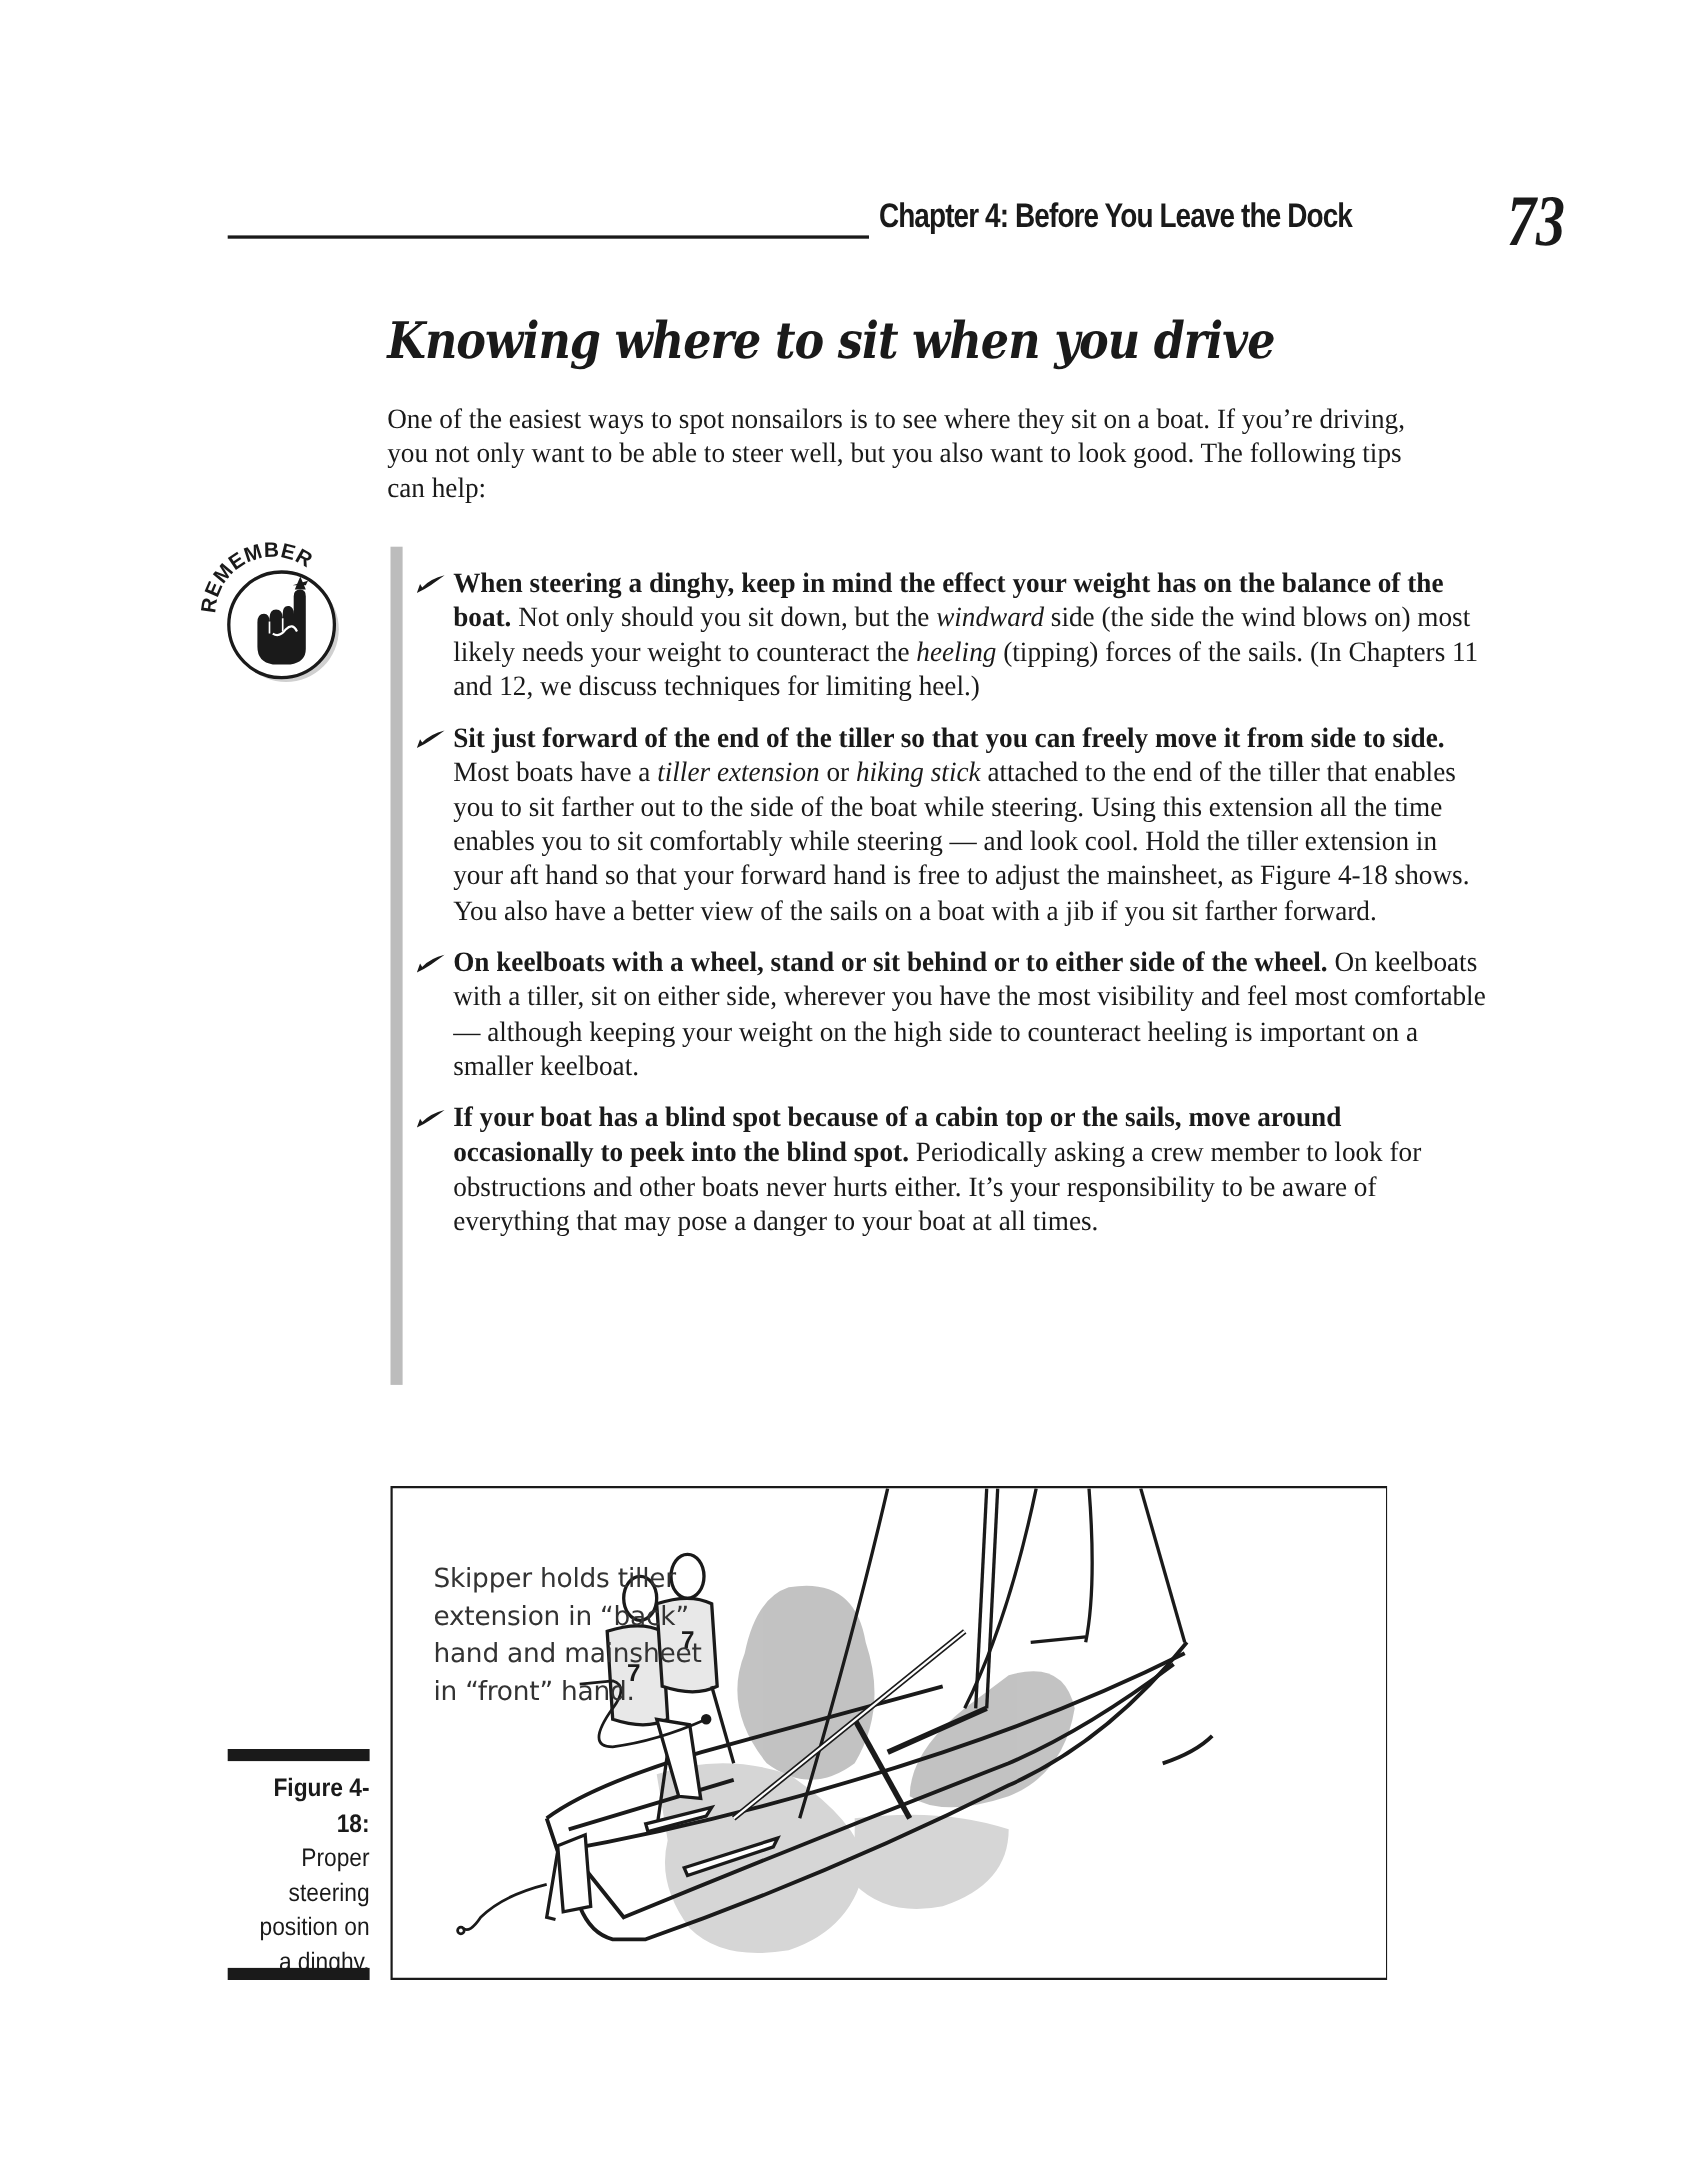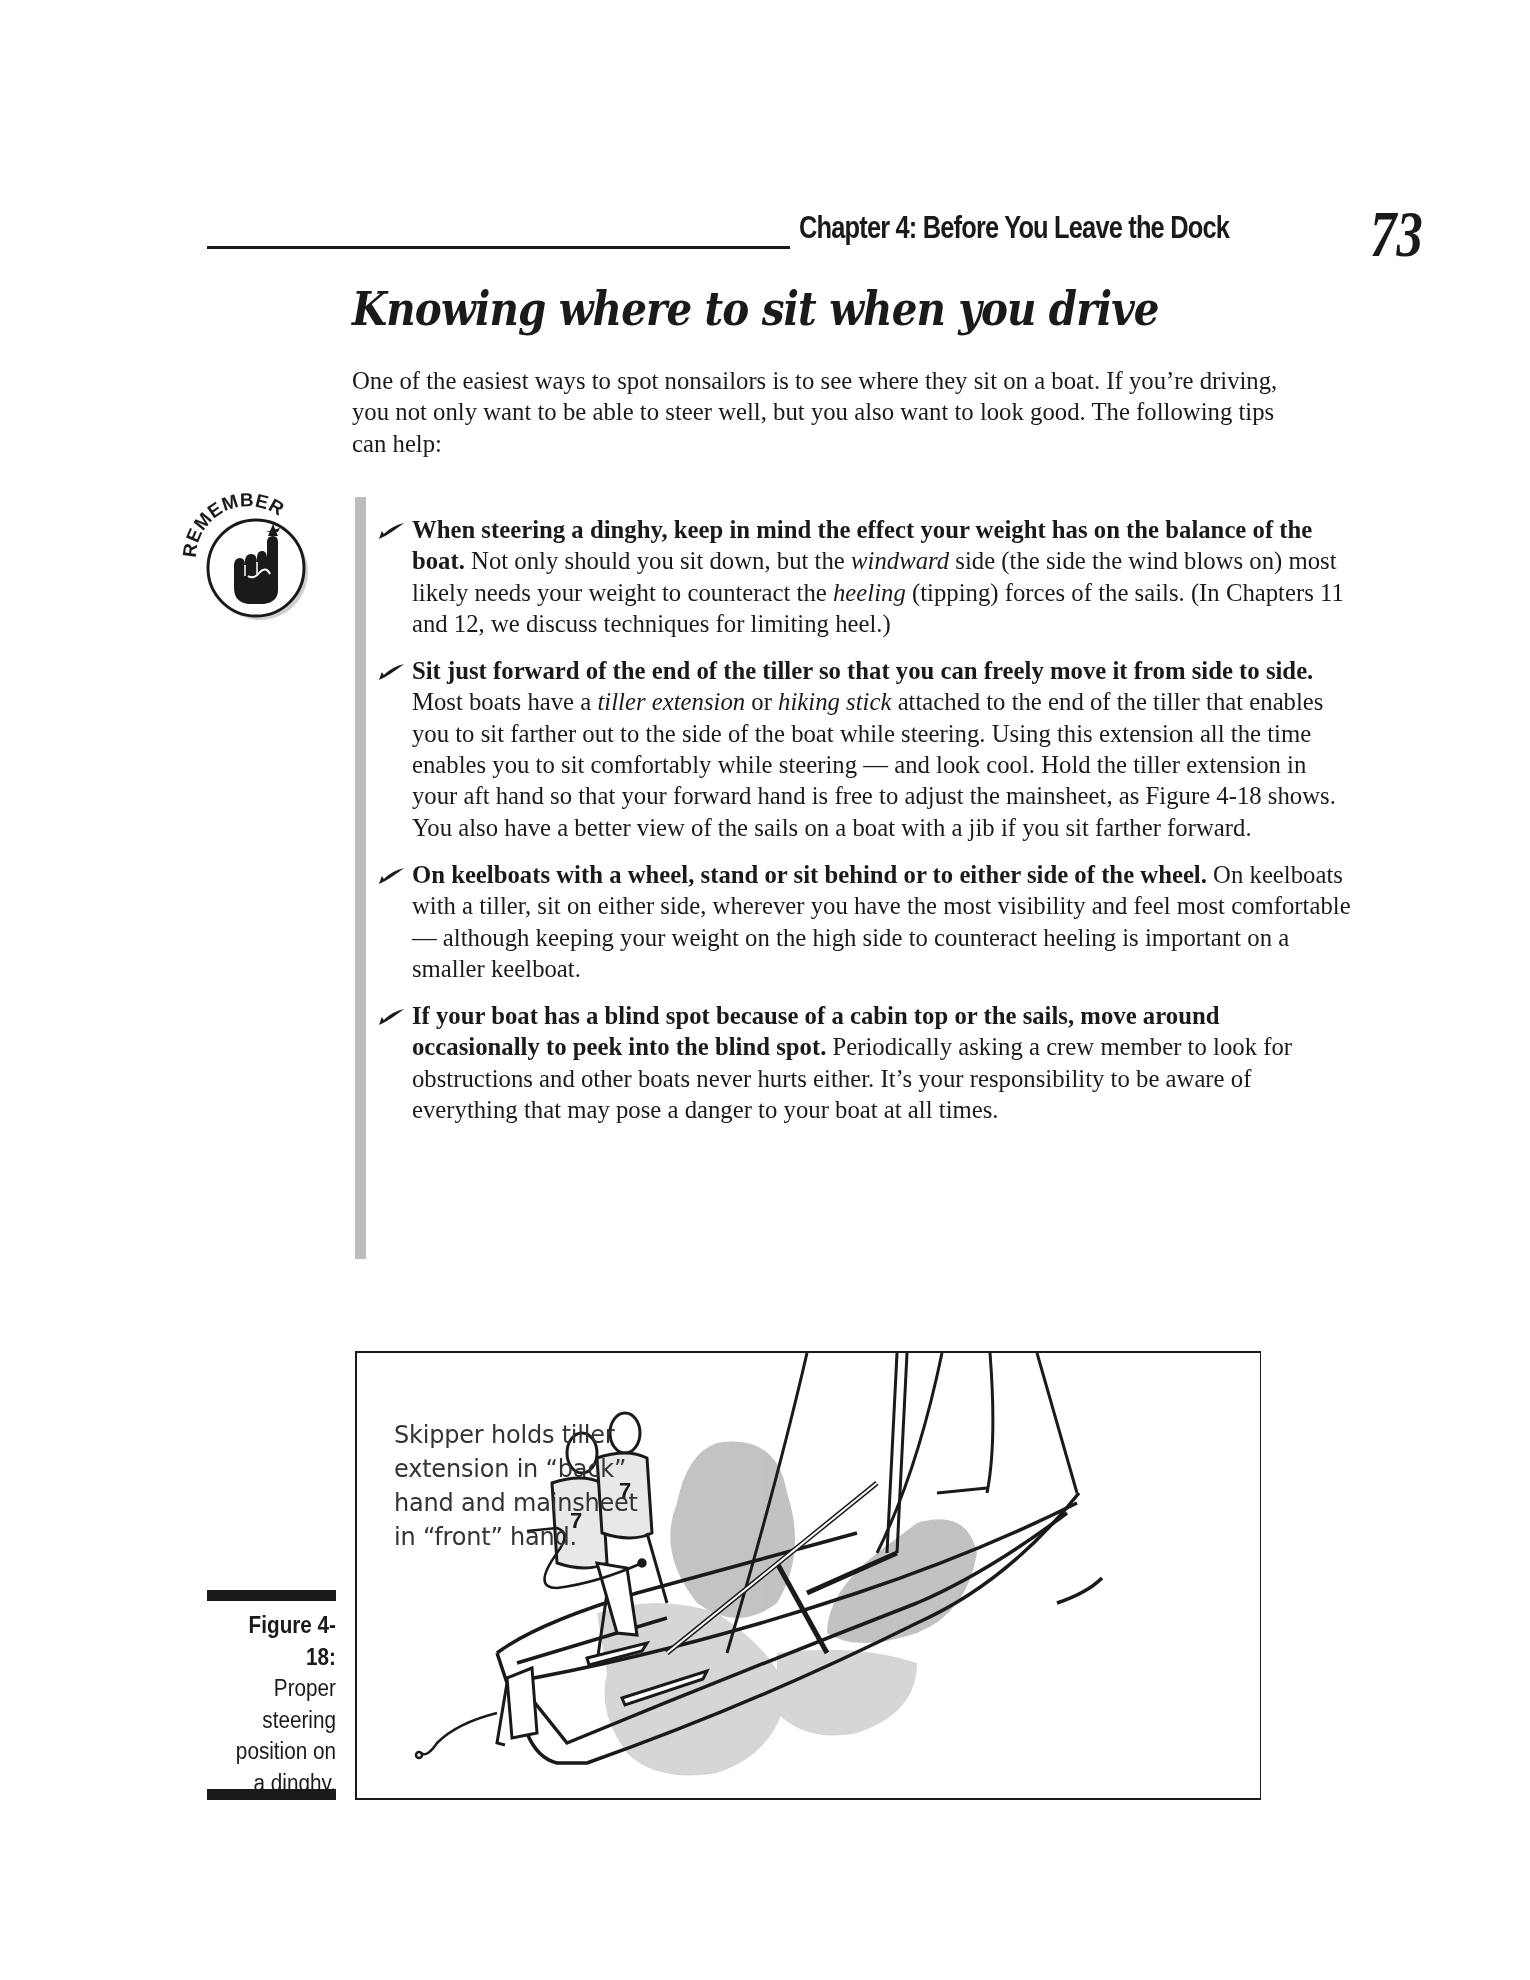--- a/index.html
+++ b/index.html
@@ -1,18 +1,18 @@
 <!DOCTYPE html>
 <html><head>
 <meta charset="utf-8">
 <style>
   html, body { margin: 0; padding: 0; background: #ffffff; }
   body { width: 1530px; height: 1980px; position: relative; overflow: hidden; color: #1a1a1a; }
 
-  .running-head { position: absolute; left: 207px; top: 170px; width: 1250px; height: 70px; margin-top: 32px; }
+  .running-head { position: absolute; left: 207px; top: 170px; width: 1250px; height: 70px; }
   .running-rule { position: absolute; left: 0; top: 44px; width: 583px; height: 3px; background: #1a1a1a; }
   .running-title { position: absolute; left: 592px; top: 8px; font-family: "Liberation Sans", sans-serif; font-weight: bold; font-size: 31px; letter-spacing: -1px; transform: scaleX(0.82); transform-origin: left top; white-space: nowrap; }
   .page-number { position: absolute; left: 1163px; top: -6px; font-family: "Liberation Serif", serif; font-style: italic; font-weight: bold; font-size: 66px; transform: scaleX(0.8); transform-origin: left top; }
 
   .section-title { position: absolute; left: 352px; top: 282px; font-family: "DejaVu Serif", serif; font-style: italic; font-weight: bold; font-size: 46px; letter-spacing: -1px; transform: scaleX(0.88); transform-origin: left top; white-space: nowrap; }
 
   .body-text { font-family: "Liberation Serif", serif; font-size: 25.5px; line-height: 31.3px; }
   .intro { position: absolute; left: 352px; top: 365px; width: 960px; transform: scaleX(0.97); transform-origin: left top; }
 
   .remember-icon { position: absolute; left: 178px; top: 490px; width: 140px; height: 140px; }

